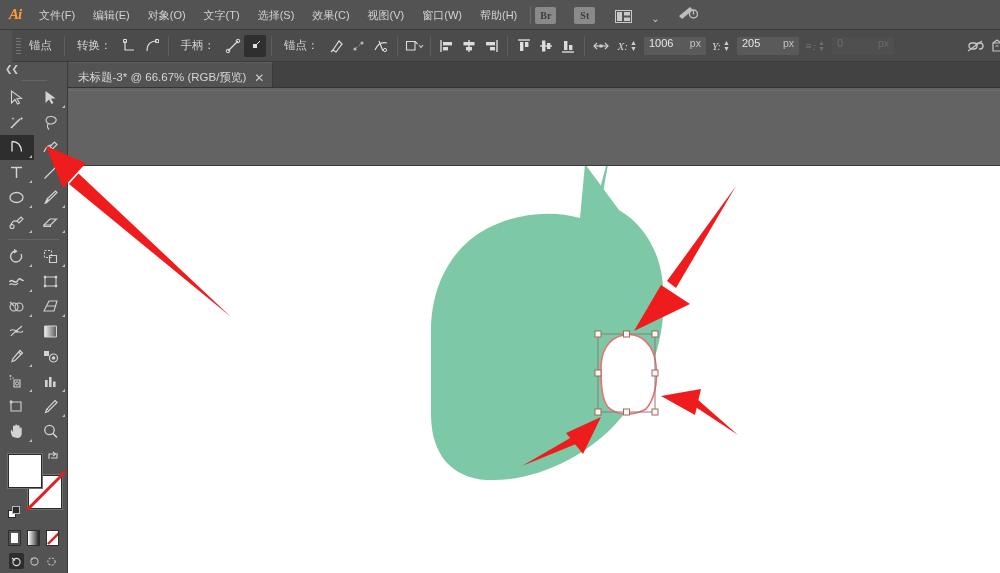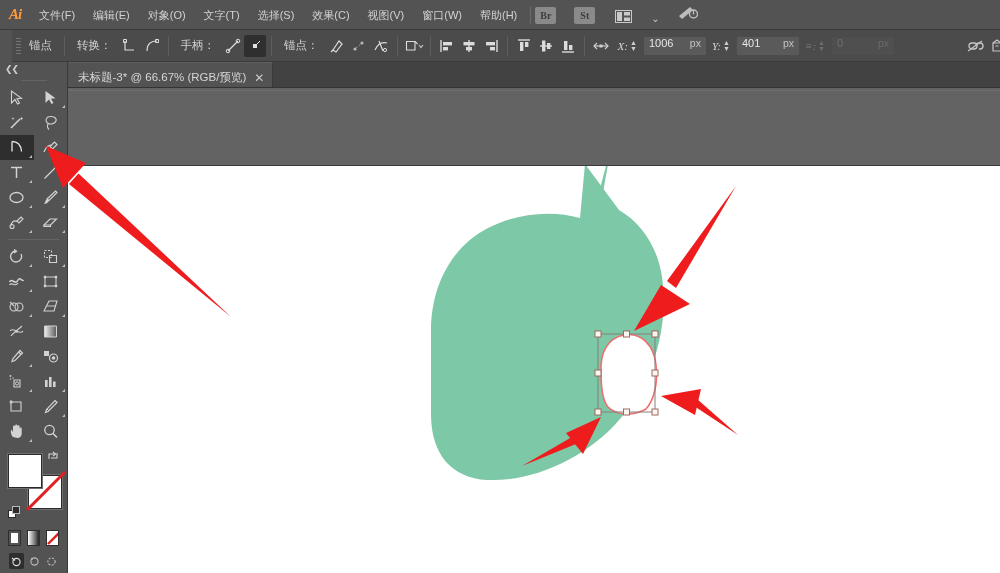--- a/index.html
+++ b/index.html
@@ -324,21 +324,21 @@
     <div class="num-field">
       <span class="num-val">1006</span>
       <span class="num-unit">px</span>
     </div>
     <div class="axis-lbl">Y:</div>
     <div class="stepper">
         <i>▲</i>
         <i>▼</i>
       </div>
     <div class="num-field">
-      <span class="num-val">401</span>
+      <span class="num-val">205</span>
       <span class="num-unit">px</span>
     </div>
     <div class="axis-lbl" style="color:#7d7d7d">≡:</div>
     <div class="stepper" style="color:#6e6e6e">
         <i>▲</i>
         <i>▼</i>
       </div>
     <div class="num-field disabled">
       <span class="num-val">0</span>
       <span class="num-unit">px</span>

